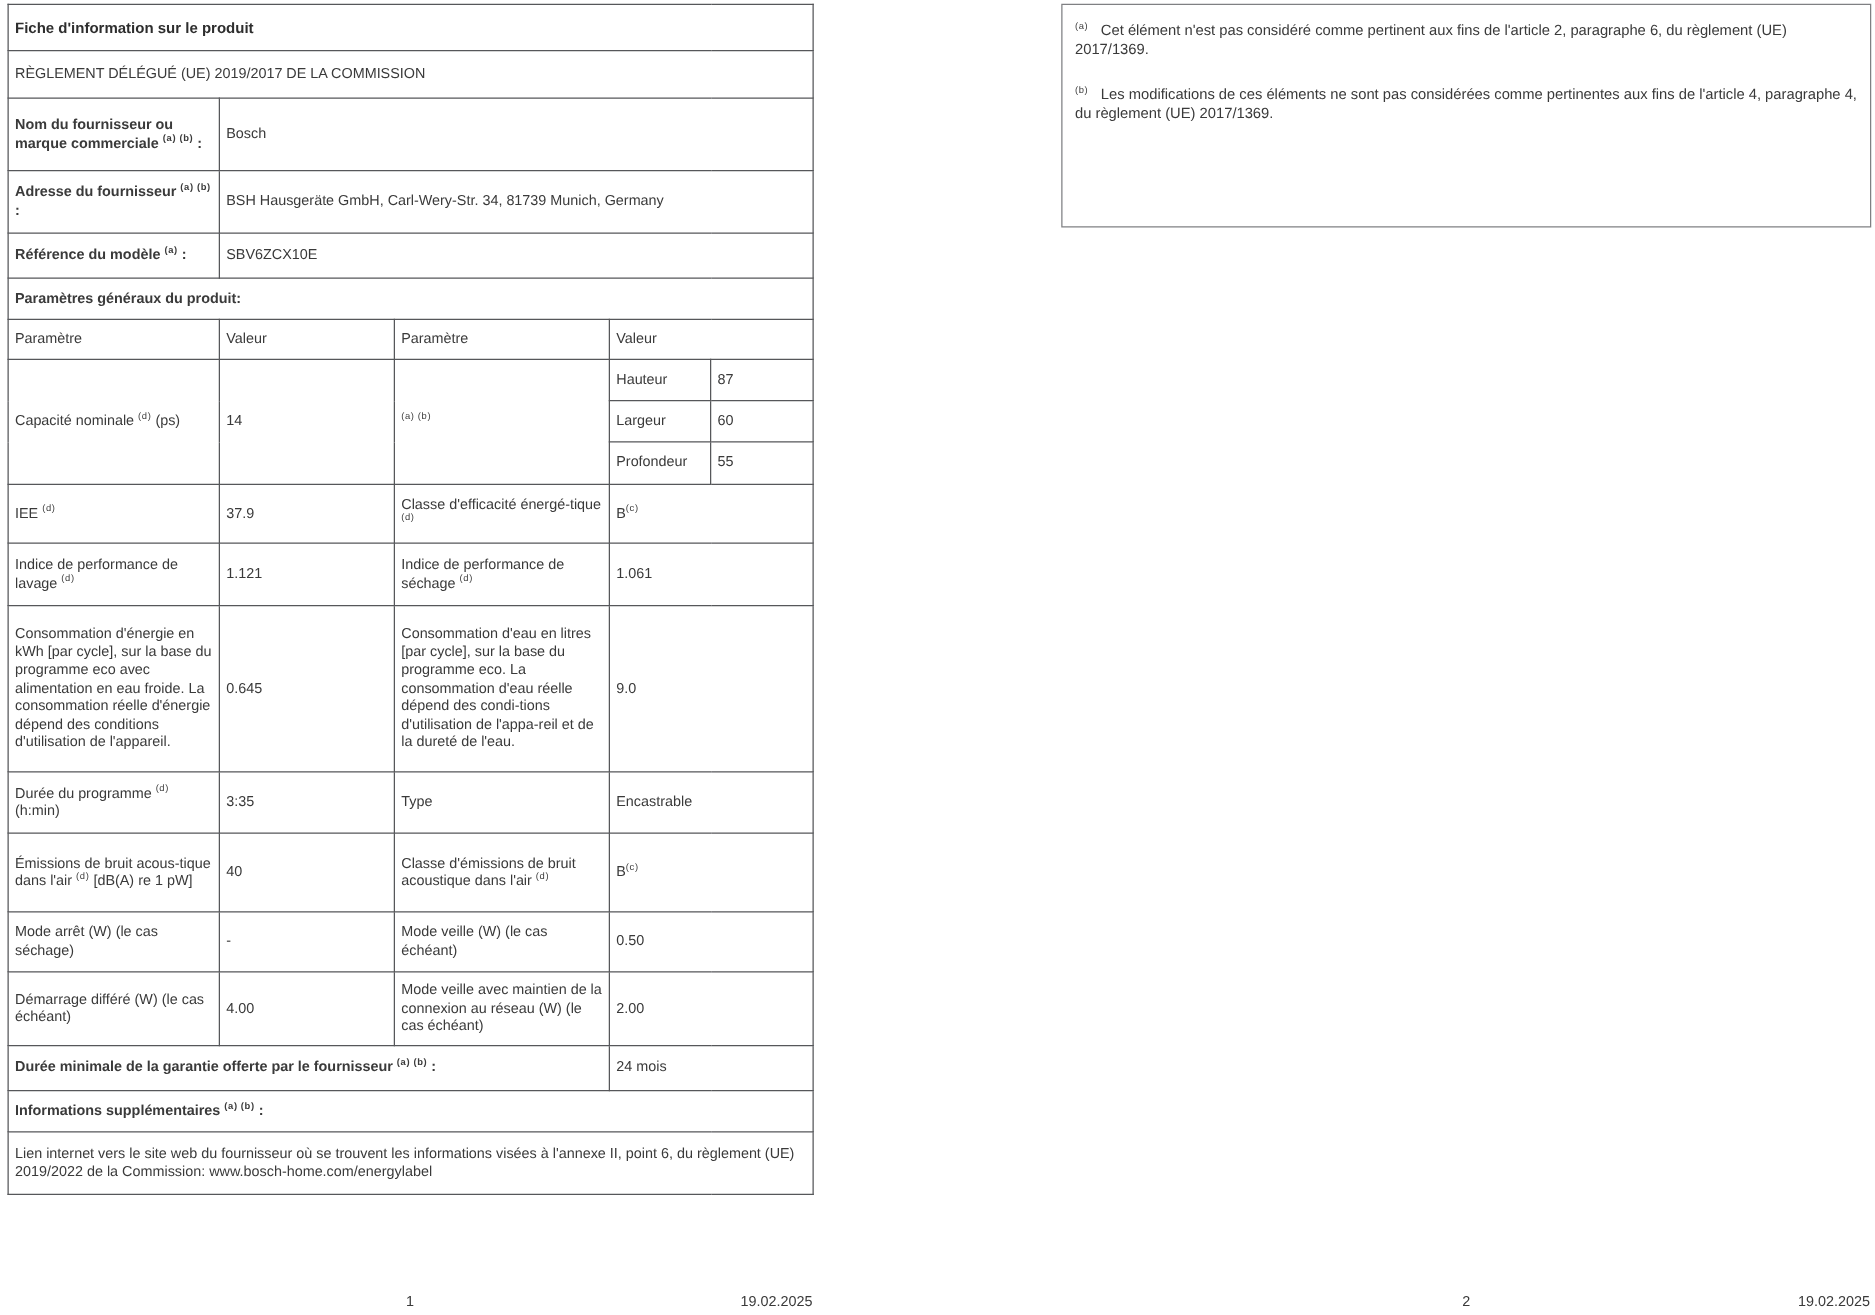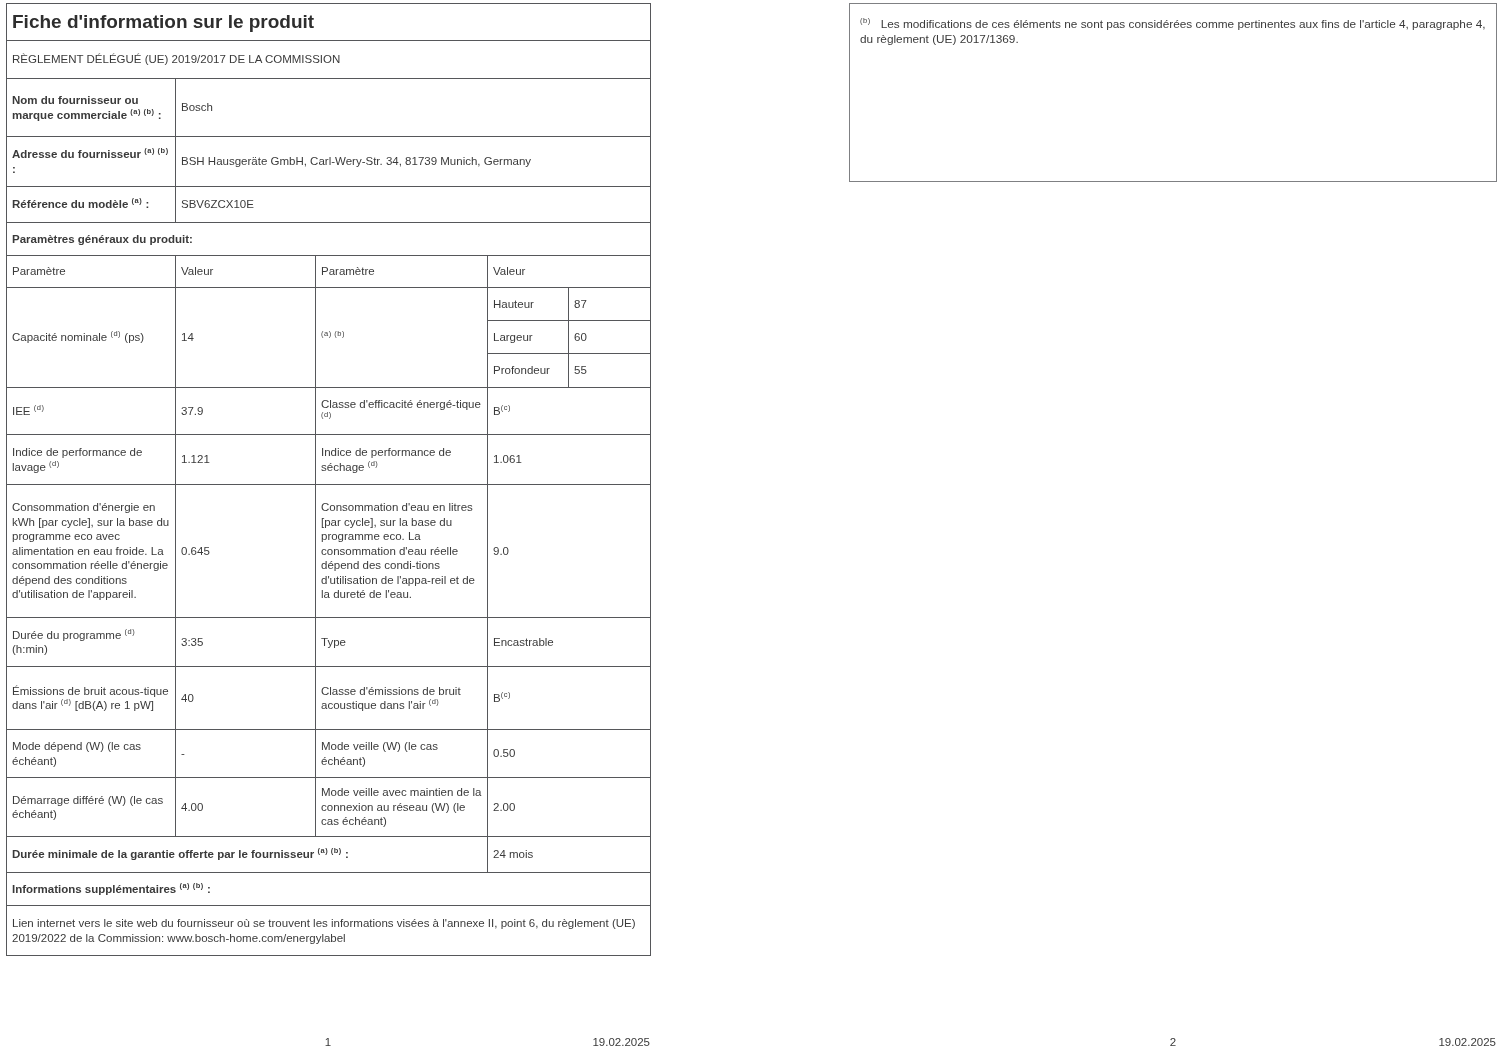--- a/index.html
+++ b/index.html
@@ -11,21 +11,21 @@
     position: absolute; left: 6px; top: 3px; width: 645px;
     border-collapse: collapse; table-layout: fixed;
     font-size: 11.5px; line-height: 14.5px; color: #3a3a3a;
   }
   table.main td {
     border: 1px solid #56575a;
     padding: 3px 5px 3px 5px;
     vertical-align: middle;
     overflow: hidden;
   }
-  td.ttl { font-size: 19px; font-weight: bold; color: #2e2e2e; }
+  td.ttl { font-size: 12px; font-weight: bold; color: #2e2e2e; }
   .b { font-weight: bold; }
   td.val { }
   td.lab { text-align: left; }
   sup { font-size: 7.5px; line-height: 0; vertical-align: super; letter-spacing: 0.5px; }
 
   .fnbox {
     position: absolute; left: 849px; top: 3px; width: 648px; height: 179px;
     border: 1px solid #7f8083; padding: 4px 10px; font-size: 11.8px; line-height: 15px;
   }
   .fn { margin: 9px 0 0 0; }
@@ -175,21 +175,21 @@
       <td class="val"><span>40</span></td>
       <td class="lab">
         <span>Classe d'émissions de bruit acoustique dans l'air </span><sup>(d)</sup>
       </td>
       <td colspan="2" class="val">
         <span>B</span><sup>(c)</sup>
       </td>
     </tr>
 
     <tr style="height:48px">
-      <td class="lab"><span>Mode dépend (W) (le cas échéant)</span></td>
+      <td class="lab"><span>Mode arrêt (W) (le cas séchage)</span></td>
       <td class="val"><span>-</span></td>
       <td class="lab"><span>Mode veille (W) (le cas échéant)</span></td>
       <td colspan="2" class="val"><span>0.50</span></td>
     </tr>
 
     <tr style="height:59px">
       <td class="lab"><span>Démarrage différé (W) (le cas échéant)</span></td>
       <td class="val"><span>4.00</span></td>
       <td class="lab"><span>Mode veille avec maintien de la connexion au réseau (W) (le cas échéant)</span></td>
       <td colspan="2" class="val"><span>2.00</span></td>
@@ -210,20 +210,21 @@
 
     <tr style="height:50px">
       <td colspan="5" class="lab">
         <span>Lien internet vers le site web du fournisseur où se trouvent les informations visées à l'annexe II, point 6, du règlement (UE) 2019/2022 de la Commission: www.bosch-home.com/energylabel</span>
       </td>
     </tr>
   </tbody>
     </table>
 
   <div class="fnbox">
+    <p class="fn"><sup>(a)</sup><span class="fntext">Cet élément n'est pas considéré comme pertinent aux fins de l'article 2, paragraphe 6, du règlement (UE) 2017/1369.</span></p>
     <p class="fn"><sup>(b)</sup><span class="fntext">Les modifications de ces éléments ne sont pas considérées comme pertinentes aux fins de l'article 4, paragraphe 4, du règlement (UE) 2017/1369.</span></p>
   </div>
 
   <div class="footer footer-left">
     <span class="pageno">1</span>
     <span class="date">19.02.2025</span>
   </div>
   <div class="footer footer-right">
     <span class="pageno">2</span>
     <span class="date">19.02.2025</span>

